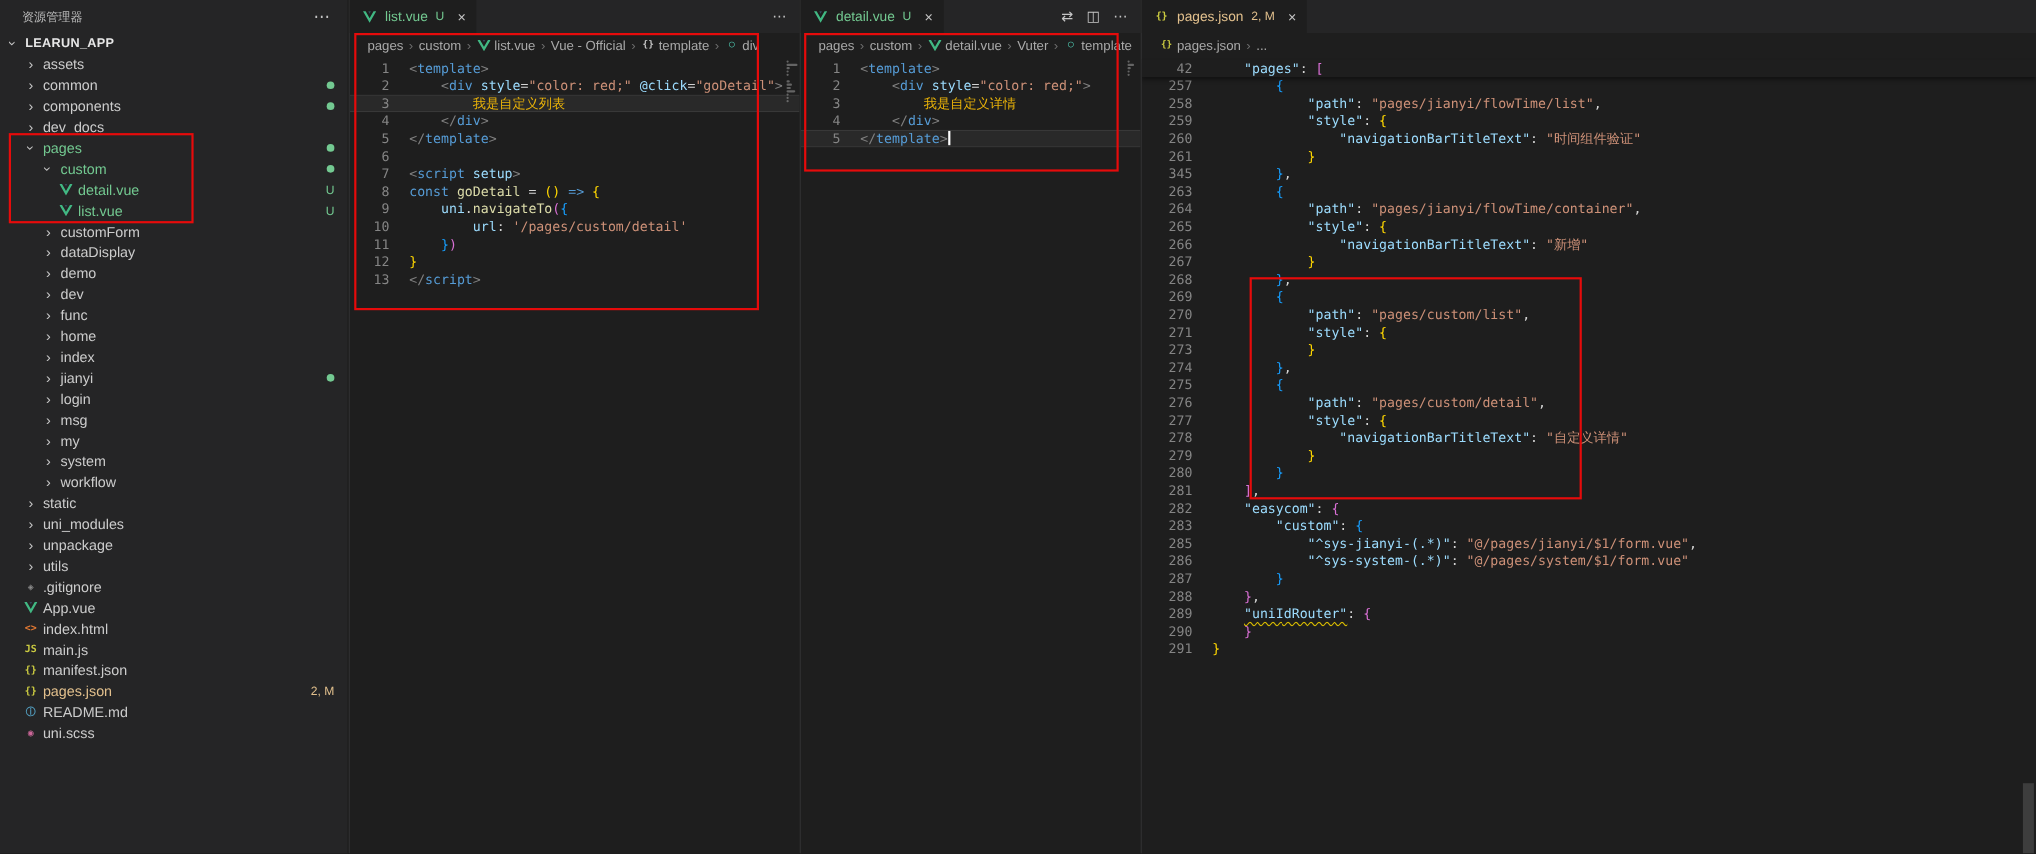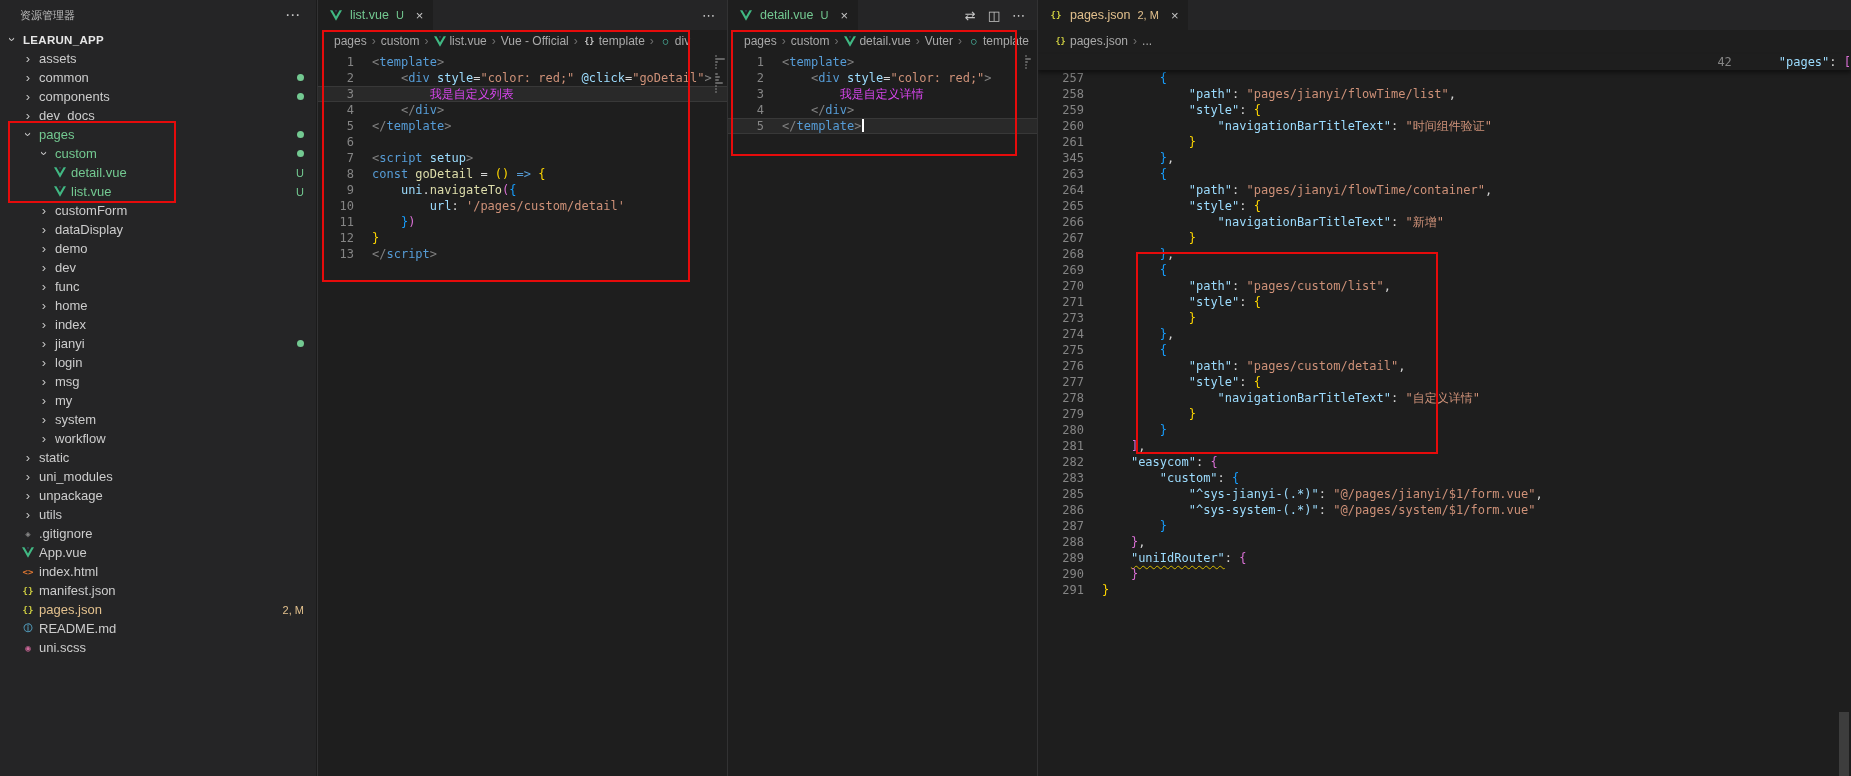--- a/index.html
+++ b/index.html
@@ -48,26 +48,26 @@
   .bc-item { display:inline-flex; align-items:center; gap:3px; cursor:pointer; }
   .bc-sep { color:#6e6e6e; }
   .bc-icon { width:13px; font-size:8.5px; }
 
   
   .code { flex:1; position:relative; overflow:hidden; padding-top:2px;
           font-family:"DejaVu Sans Mono","Liberation Mono",monospace; font-size:12px; line-height:16px; }
   .crow { display:flex; height:16px; position:relative; }
   .crow.active { background:rgba(255,255,255,.05);
                  box-shadow:inset 0 1px 0 rgba(255,255,255,.07), inset 0 -1px 0 rgba(255,255,255,.07); }
-  .crow.sticky { position:relative; z-index:3; background:#1e1e1e; box-shadow:0 3px 4px rgba(0,0,0,.45);justify-content:flex-end; }
+  .crow.sticky { position:relative; z-index:3; background:#1e1e1e; box-shadow:0 3px 4px rgba(0,0,0,.45); }
   .ln { width:36px; flex:none; text-align:right; color:#858585; }
   .wide .ln { width:46px; }
   .lc { padding-left:18px; white-space:pre; color:#d4d4d4; }
   .tk-tag{color:#569cd6} .tk-attr{color:#9cdcfe} .tk-str{color:#ce9178} .tk-kw{color:#569cd6}
-  .tk-fn{color:#dcdcaa} .tk-txt{color:#d946ef} .tk-brk{color:#808080} .tk-d{color:#d4d4d4}
+  .tk-fn{color:#dcdcaa} .tk-txt{color:#eab308} .tk-brk{color:#808080} .tk-d{color:#d4d4d4}
   .tk-b1{color:#ffd700} .tk-b2{color:#da70d6} .tk-b3{color:#179fff}
   .tk-warn{color:#9cdcfe; text-decoration:underline wavy #d7ba00; text-decoration-thickness:1px; text-underline-offset:3px;}
   .cursor { display:inline-block; width:1.5px; height:13px; background:#ffffff; vertical-align:-2px; margin-left:1px; }
   .minimap { position:absolute; top:2px; right:0; width:14px; bottom:0; }
   .mm-bar { height:2px; margin:1px 2px; background:rgba(205,205,205,.4); border-radius:1px; }
   .scrollbar { position:absolute; right:2px; width:10px; top:660px; height:100px; background:rgba(121,121,121,.35); }
 
   
   .anno { position:absolute; border:2px solid #e60b0b; pointer-events:none; z-index:10; }
   #anno-tree   { left:8px;    top:121px; width:168px; height:82px; }
@@ -229,20 +229,24 @@
             <svg width="12" height="11" viewBox="0 0 256 221">
               <path fill="#41b883" d="M204.8 0H256L128 220.8 0 0h51.2L128 132.48 204.8 0z"></path>
               <path fill="#35495e" d="M51.2 0h102.4L128 44.8 102.4 0z"></path>
             </svg>
           </span>
           <span class="lbl">App.vue</span>
         </div>
         <div class="tree-row" style="padding-left: 20px;">
           <span class="ficon" style="color: rgb(227, 121, 51);">&lt;&gt;</span>
           <span class="lbl">index.html</span>
+        </div>
+        <div class="tree-row" style="padding-left: 20px;">
+          <span class="ficon" style="color: rgb(203, 203, 65);">JS</span>
+          <span class="lbl">main.js</span>
         </div>
         <div class="tree-row" style="padding-left: 20px;">
           <span class="ficon" style="color: rgb(203, 203, 65);">{}</span>
           <span class="lbl">manifest.json</span>
         </div>
         <div class="tree-row" style="padding-left: 20px;">
           <span class="ficon" style="color: rgb(203, 203, 65);">{}</span>
           <span class="lbl c-m">pages.json</span>
           <span class="row-right">
             <span class="badge c-m">2, M</span>

